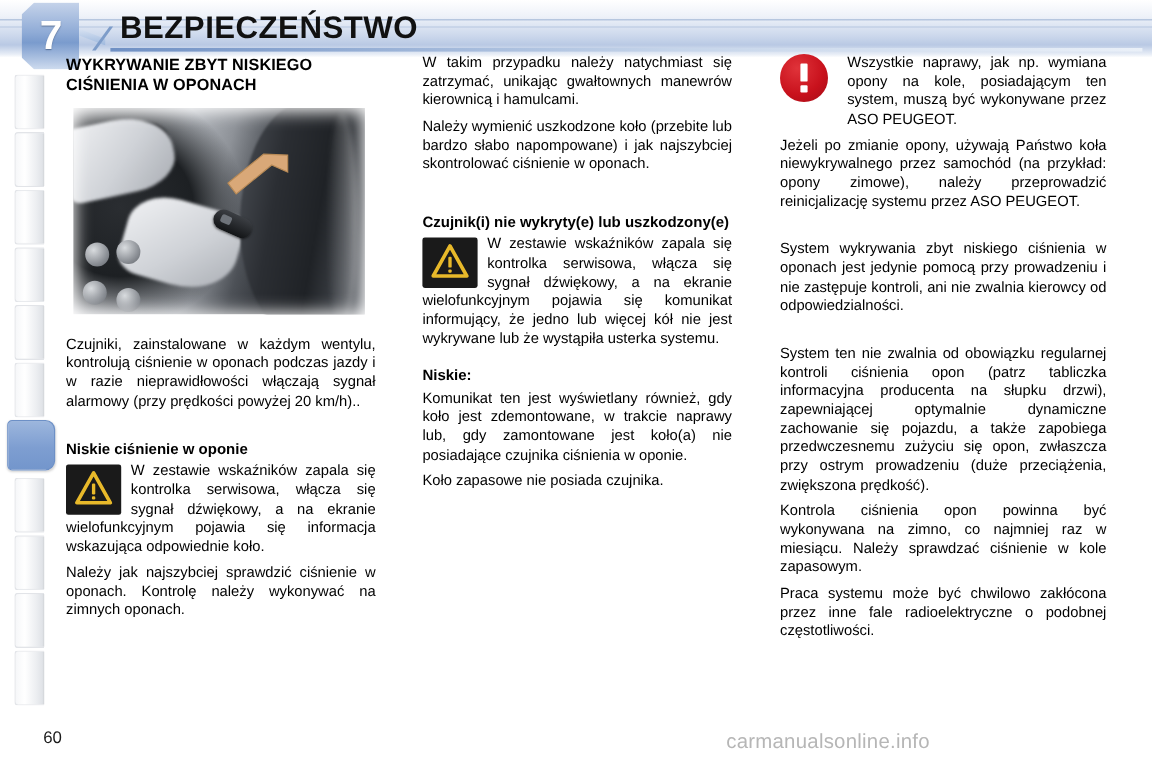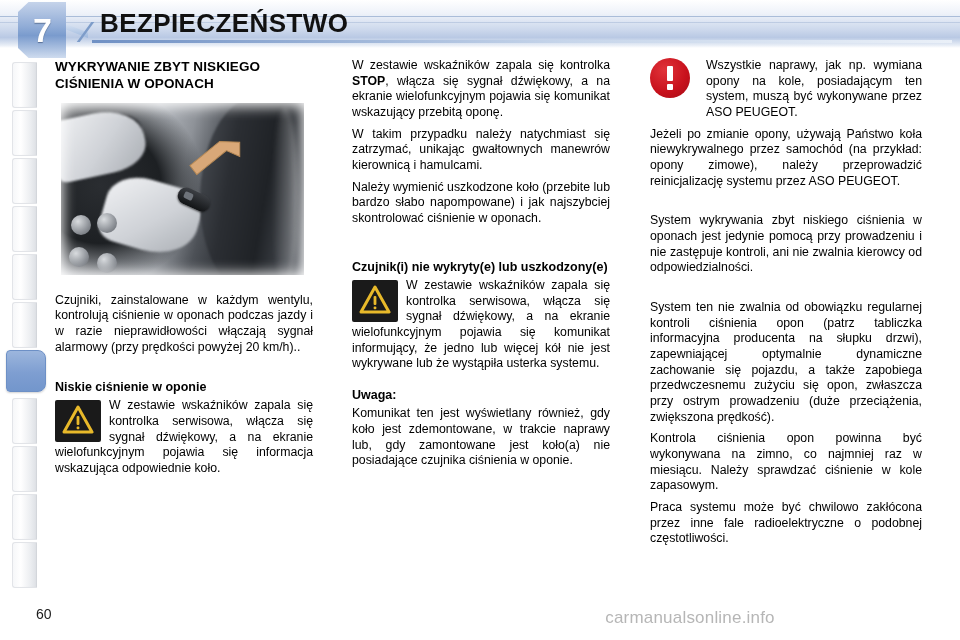--- a/index.html
+++ b/index.html
@@ -72,21 +72,21 @@
   .tab.active{
     left:0px;width:38px;height:40px;
     background:linear-gradient(to bottom,#9cb6dd 0%,#7e9ed1 55%,#7396cc 100%);
     border:1px solid #6d90c6;
     border-radius:4px 8px 8px 4px;
     box-shadow:0 1px 2px rgba(0,0,0,.18);
   }
 
   
   .page{
-    position:absolute; left:0; top:48px; width:766px; height:548px;
+    position:absolute; left:0; top:35px; width:766px; height:548px;
   }
   .col{
     position:absolute; top:10px; width:258px;
   }
   .col-left{left:55px;}
   .col-mid{left:352px;}
   .col-right{left:650px; width:272px;}
 
   h2.sec{
     font-size:13.5px;font-weight:bold;margin:0 0 5px 0;line-height:1.28;
@@ -274,26 +274,26 @@
       <div class="icon-tri">
         <svg width="32" height="30" viewBox="0 0 32 30">
           <polygon points="16,2 30,27 2,27" fill="none" stroke="#e8b92a" stroke-width="3" stroke-linejoin="round"></polygon>
           <rect x="14.6" y="11" width="2.8" height="9" fill="#e8b92a" rx="1"></rect>
           <rect x="14.6" y="21.5" width="2.8" height="2.8" fill="#e8b92a" rx="1"></rect>
         </svg>
       </div>
       <p class="warn-text">W zestawie wskaźników zapala się kontrolka serwisowa, włącza się sygnał dźwiękowy, a na ekranie wielofunkcyjnym pojawia się informacja wskazująca odpowiednie koło.</p>
     </div>
 
+    <p class="body last">Należy jak najszybciej sprawdzić ciśnienie w oponach. Kontrolę należy wykonywać na zimnych oponach.</p>
   </div>
 
   <div class="col col-mid">
 
 
-    <p class="body"><span>W zestawie wskaźników zapala się kontrolka </span><b class="inl">STOP</b><span>, włącza się sygnał dźwiękowy, a na ekranie wielofunkcyjnym pojawia się komunikat wskazujący przebitą oponę.</span></p>
 
     <p class="body">W takim przypadku należy natychmiast się zatrzymać, unikając gwałtownych manewrów kierownicą i hamulcami.</p>
 
     <p class="body">Należy wymienić uszkodzone koło (przebite lub bardzo słabo napompowane) i jak najszybciej skontrolować ciśnienie w oponach.</p>
 
     <div class="gap-l"></div>
 
     <h3 class="sub">Czujnik(i) nie wykryty(e) lub uszkodzony(e)</h3>
 
     <div class="warnblock">
@@ -303,24 +303,25 @@
           <rect x="14.6" y="11" width="2.8" height="9" fill="#e8b92a" rx="1"></rect>
           <rect x="14.6" y="21.5" width="2.8" height="2.8" fill="#e8b92a" rx="1"></rect>
         </svg>
       </div>
       <p class="warn-text">W zestawie wskaźników zapala się kontrolka serwisowa, włącza się sygnał dźwiękowy, a na ekranie wielofunkcyjnym pojawia się komunikat informujący, że jedno lub więcej kół nie jest wykrywane lub że wystąpiła usterka systemu.</p>
     </div>
 
     <div class="gap-s"></div>
 
 
-    <h3 class="sub">Uwaga:</h3>
+    <h3 class="sub">Niskie:</h3>
 
     <p class="body">Komunikat ten jest wyświetlany również, gdy koło jest zdemontowane, w trakcie naprawy lub, gdy zamontowane jest koło(a) nie posiadające czujnika ciśnienia w oponie.</p>
 
+    <p class="body last">Koło zapasowe nie posiada czujnika.</p>
   </div>
 
   <div class="col col-right">
 
     <div class="warnblock">
       <div class="icon-circle-wrap">
         <div class="icon-circle"></div>
       </div>
       <p class="warn-text">Wszystkie naprawy, jak np. wymiana opony na kole, posiadającym ten system, muszą być wykonywane przez ASO PEUGEOT.</p>
     </div>

